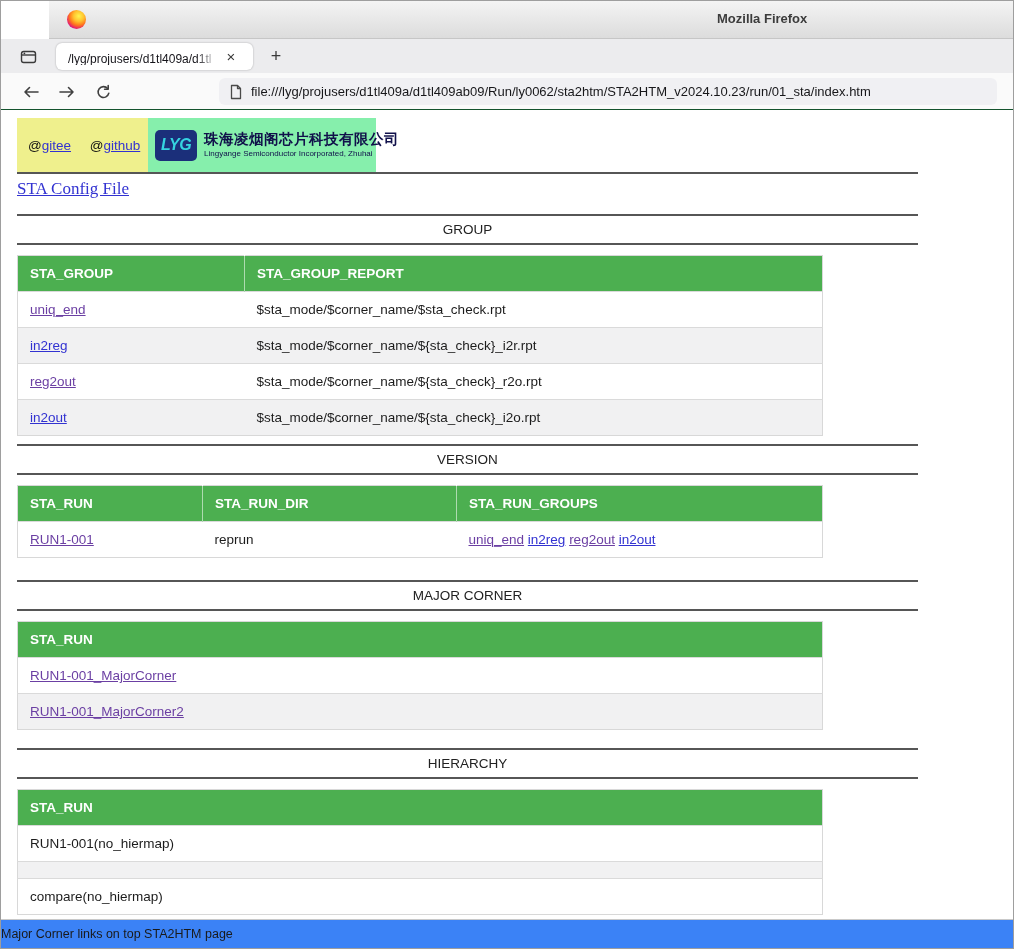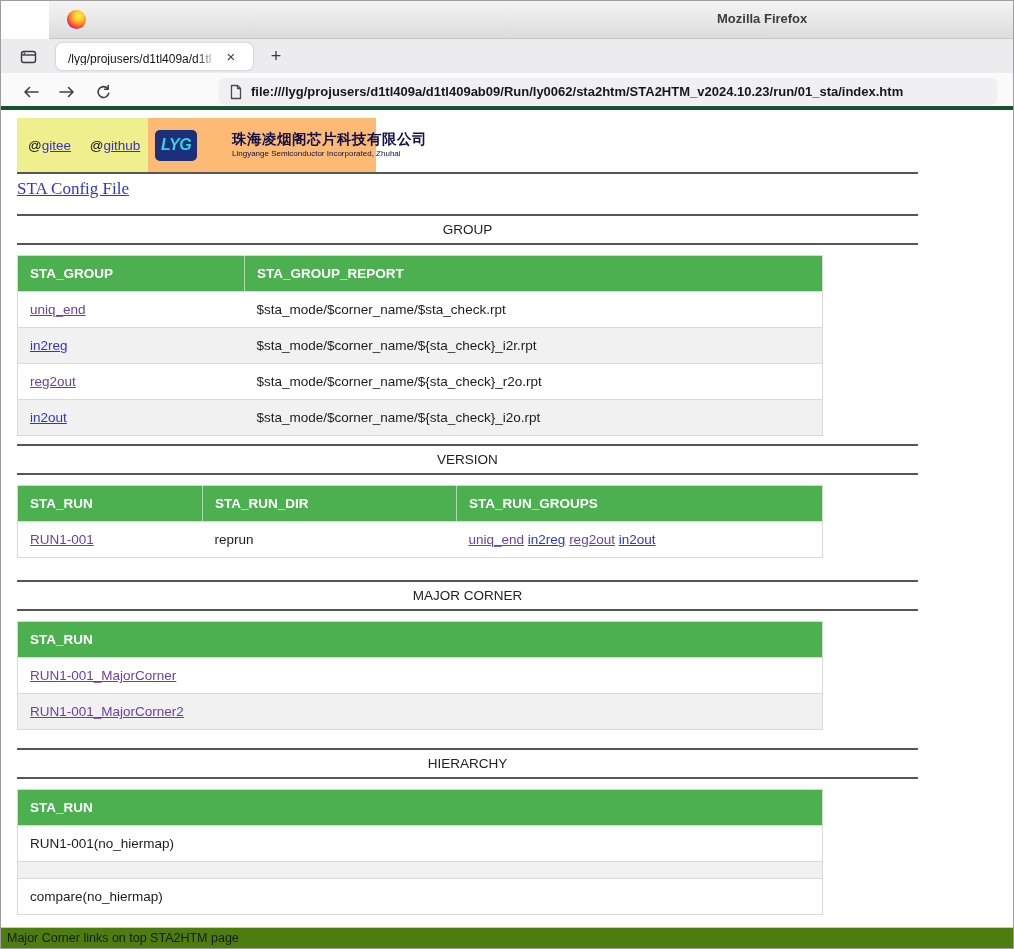--- a/index.html
+++ b/index.html
@@ -28,40 +28,40 @@
   .tab-label-wrap { position:relative; width:150px; height:16px; overflow:hidden; white-space:nowrap; }
   .tab-label { font-size:12px; color:#15141a; }
   .tab-fade { position:absolute; right:0; top:0; width:22px; height:100%;
               background:linear-gradient(to right, rgba(255,255,255,0), #ffffff); }
   .tab-close { margin-left:4px; font-size:15px; color:#3a3a3a; width:18px; height:18px; line-height:17px;
                text-align:center; border-radius:3px; }
   .newtab { position:absolute; left:262px; top:5px; width:26px; height:25px; font-size:18px; color:#3a3a3a;
             text-align:center; line-height:24px; border-radius:4px; }
 
   
-  .navbar { position:relative; height:37px; background:#fafafa; border-bottom:4px solid #14532d;font-weight:bold; }
+  .navbar { position:relative; height:37px; background:#fafafa; border-bottom:1px solid #14532d; }
   .nav-btn { position:absolute; top:7px; width:24px; height:24px; display:flex; align-items:center;
              justify-content:center; border-radius:4px; }
   .nav-back { left:18px; } .nav-fwd { left:54px; } .nav-reload { left:90px; }
   .urlbar { position:absolute; left:218px; top:5px; width:778px; height:27px; background:#f0f0f3;
             border-radius:6px; display:flex; align-items:center; padding:0 10px; }
   .url-text { font-size:13px; color:#17171a; margin-left:8px; white-space:nowrap; }
 
   
   .content { position:relative; height:819px; background:#ffffff; padding:8px 0 0 16px; overflow:hidden;
              color:#1c1c1c; }
   .page-w { width:901px; }
 
   .banner { display:flex; height:54px; }
   .banner-main { flex:1; background:#4CAF50; display:flex; align-items:center; padding-left:12px; }
   .banner-title { color:#ffffff; font-weight:bold; font-size:15px; }
   .badge { background:#EFF08D; display:flex; align-items:center; justify-content:center;
            font-size:13.5px; color:#111; }
   .badge.gitee { width:65px; } .badge.github { width:66px; }
-  .logo-cell { width:228px; background:#fdba74; display:flex; align-items:center; padding-left:7px;gap:28px; }
+  .logo-cell { width:228px; background:#86efac; display:flex; align-items:center; padding-left:7px; }
   .lyg-box { width:42px; height:31px; background:#1B2F7A; border-radius:5px; display:flex;
              align-items:center; justify-content:center; flex:none; }
   .lyg-text { color:#35D3E0; font-weight:900; font-style:italic; font-size:16px; letter-spacing:-0.5px; }
   .company { margin-left:7px; line-height:1.1; }
   .company-cn { font-family:"Liberation Serif","DejaVu Serif",serif; font-weight:bold; font-size:14.5px;
                 color:#10104a; letter-spacing:0.5px; white-space:nowrap; }
   .company-en { font-size:8px; color:#10104a; white-space:nowrap; margin-top:2px; }
 
   hr.rule { border:0; height:2px; background:#565656; }
   .rule-banner { margin-top:0; }
@@ -82,22 +82,22 @@
   table.rpt { width:806px; border-collapse:collapse; table-layout:fixed; margin-top:10px;
               border:1px solid #d8d8d8; font-size:13.5px; }
   table.rpt th { background:#4CAF50; color:#ffffff; text-align:left; font-weight:bold;
                  padding:10px 12px; }
   table.rpt th + th { border-left:1px solid rgba(255,255,255,0.55); }
   table.rpt td { padding:10px 12px; border-top:1px solid #dadada; background:#ffffff; }
   table.rpt tr.alt td { background:#f1f1f2; }
   table.rpt td.empty { height:17px; padding:0; }
 
   
-  .statusbar { position:absolute; left:0; right:0; bottom:0; height:21px; background:#4d7c0f;
-               border-top:1px solid #c9c9c9; display:flex; align-items:center; padding-left:6px; }
+  .statusbar { position:absolute; left:0; right:0; bottom:0; height:29px; background:#3b82f6;
+               border-top:1px solid #c9c9c9; display:flex; align-items:center; }
   .status-text { font-size:12.5px; color:#1a1a1a; }
 
   svg.icon { display:block; }
 </style>
 </head>
 <body>
 
 <div class="window">
 
   <div class="titlebar">

